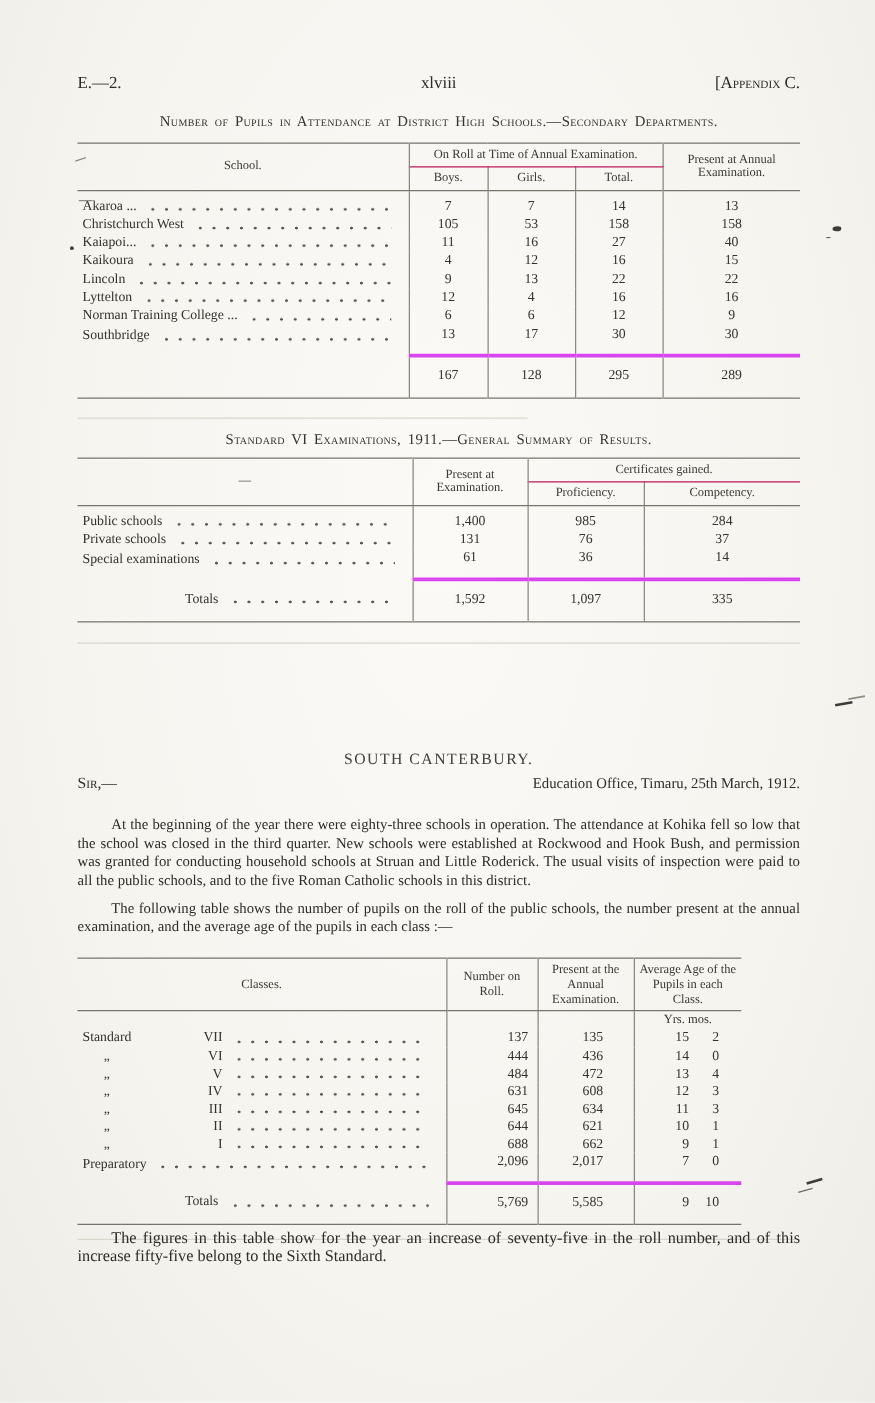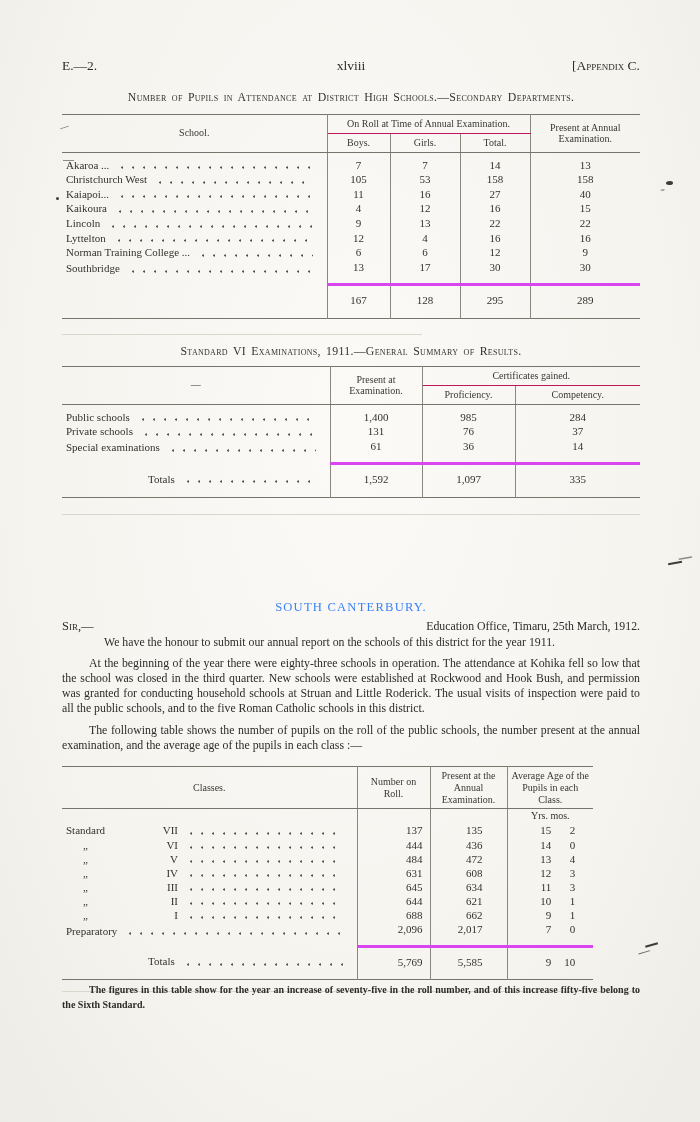--- a/index.html
+++ b/index.html
@@ -51,27 +51,27 @@
   
   .age{display:flex;justify-content:center;}
   .age .y{width:26px;text-align:right;}
   .age .m{width:24px;text-align:right;}
   .units{font-size:10px;line-height:12px;margin-left:48px;}
   
   #table2 td.n{text-align:center;}
   #table3 td.roll{padding-right:7px;}
   #table3 td.pres{padding-right:24px;}
   
-  #sc-head{top:600px;text-align:center;font-size:12.6px;letter-spacing:1.2px;color:#3b82f6;}
+  #sc-head{top:600px;text-align:center;font-size:12.6px;letter-spacing:1.2px;color:#404040;}
   #letter{top:619px;font-size:11.8px;line-height:15px;}
-  .salline{display:flex;justify-content:space-between;align-items:flex-start;margin-bottom:1px;}
+  .salline{display:flex;justify-content:space-between;align-items:flex-start;margin-bottom:18px;}
   .sal{font-size:12.5px;}
   #letter p{margin:0 0 7px;text-indent:27px;text-align:justify;}
   #letter p.p1{text-indent:42px;margin-bottom:6px;}
-  #para4{top:982px;font-size:10px;line-height:15px;font-weight:bold;}
+  #para4{top:982px;font-size:13px;line-height:15px;}
   #para4 p{margin:0;text-indent:27px;text-align:justify;}
   
   .faint{position:absolute;border-top:1px solid #d9d6cc;}
   #f1{left:62px;top:334px;width:360px;}
   #f2{left:62px;top:514px;width:578px;}
   #f3{left:62px;top:991px;width:578px;}
   
   .ink{position:absolute;background:#3e3c38;}
   #ink1{left:666px;top:181px;width:7px;height:4px;border-radius:60% 40% 55% 45%;
         box-shadow:-7px 7px 0 -1.5px #5d5a53, 3px -11px 0 -2px #75726a;}
@@ -290,21 +290,20 @@
   </tbody>
 </table>
 <div class="faint" id="f2"></div>
 
 <div class="abs" id="sc-head">SOUTH CANTERBURY.</div>
 <div class="abs" id="letter">
   <div class="salline">
     <span class="sal sc">Sir,—</span>
     <span>Education Office, Timaru, 25th March, 1912.</span>
   </div>
-  <p class="p1">We have the honour to submit our annual report on the schools of this district for the year 1911.</p>
   <p>At the beginning of the year there were eighty-three schools in operation.  The attendance at Kohika fell so low that the school was closed in the third quarter.  New schools were established at Rockwood and Hook Bush, and permission was granted for conducting household schools at Struan and Little Roderick.  The usual visits of inspection were paid to all the public schools, and to the five Roman Catholic schools in this district.</p>
   <p>The following table shows the number of pupils on the roll of the public schools, the number present at the annual examination, and the average age of the pupils in each class :—</p>
 </div>
 
 <table class="abs" id="table3">
   <colgroup>
       <col style="width:295px">
       <col style="width:73px">
       <col style="width:77px">
       <col style="width:86px">

